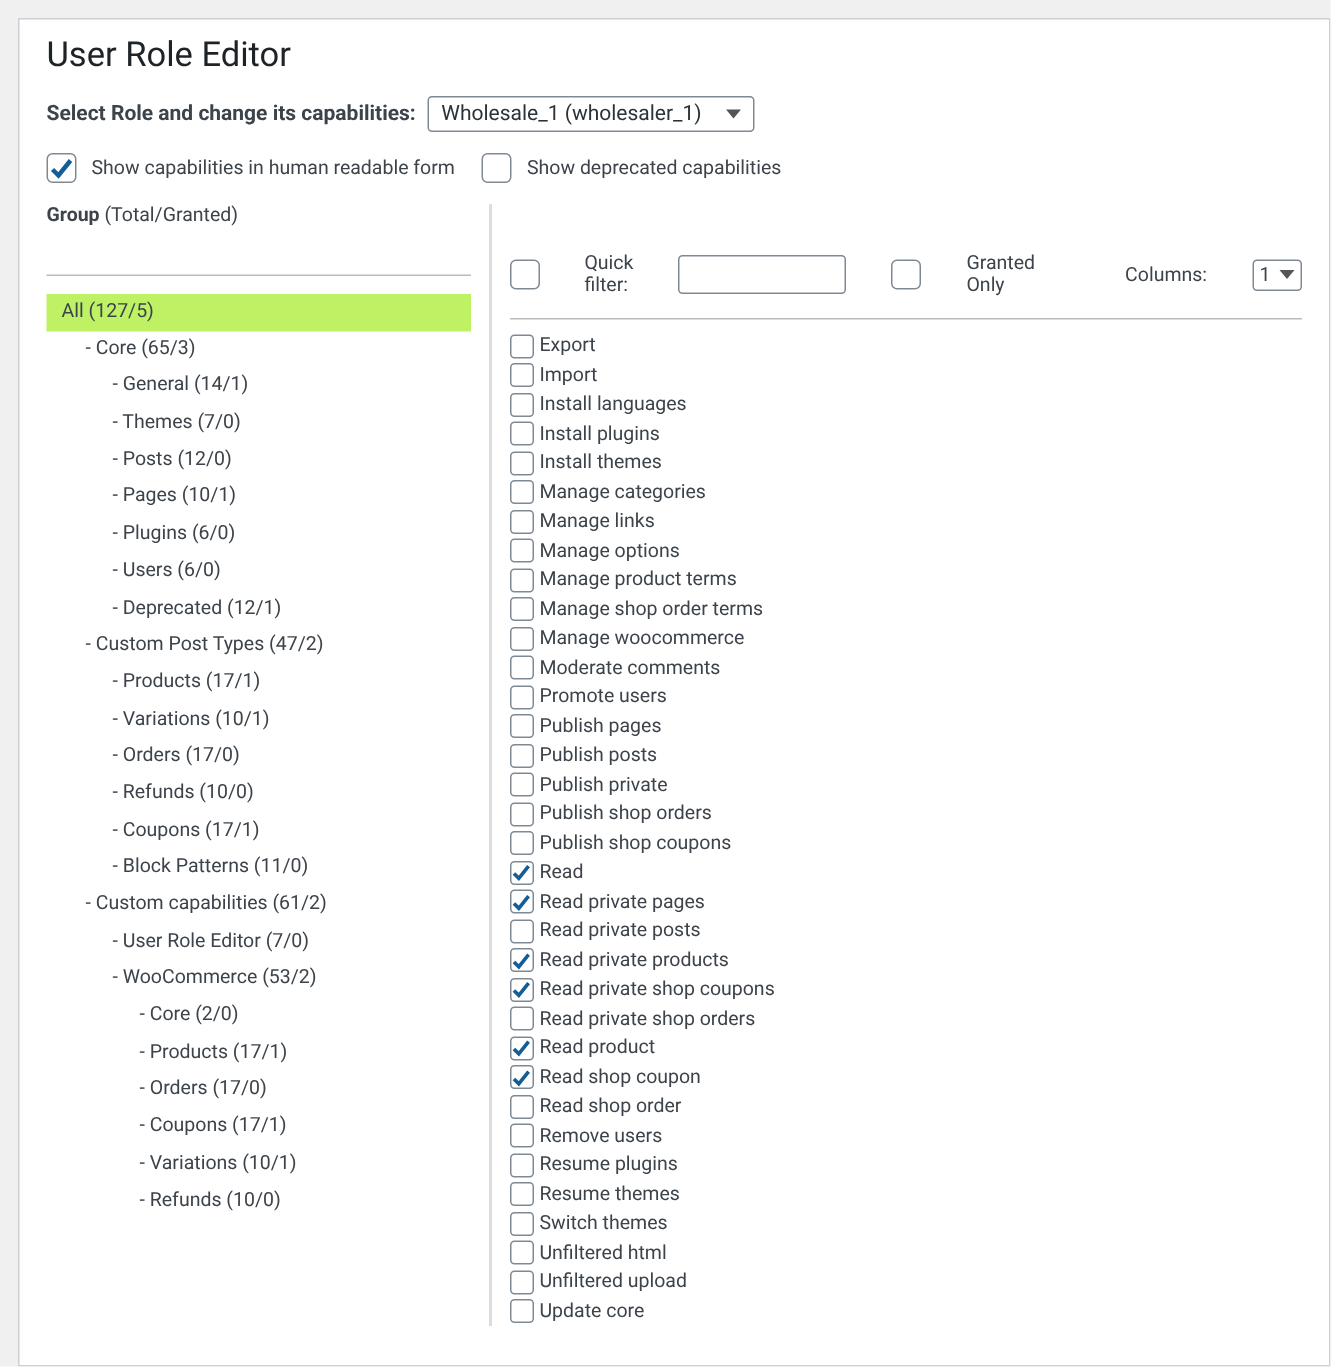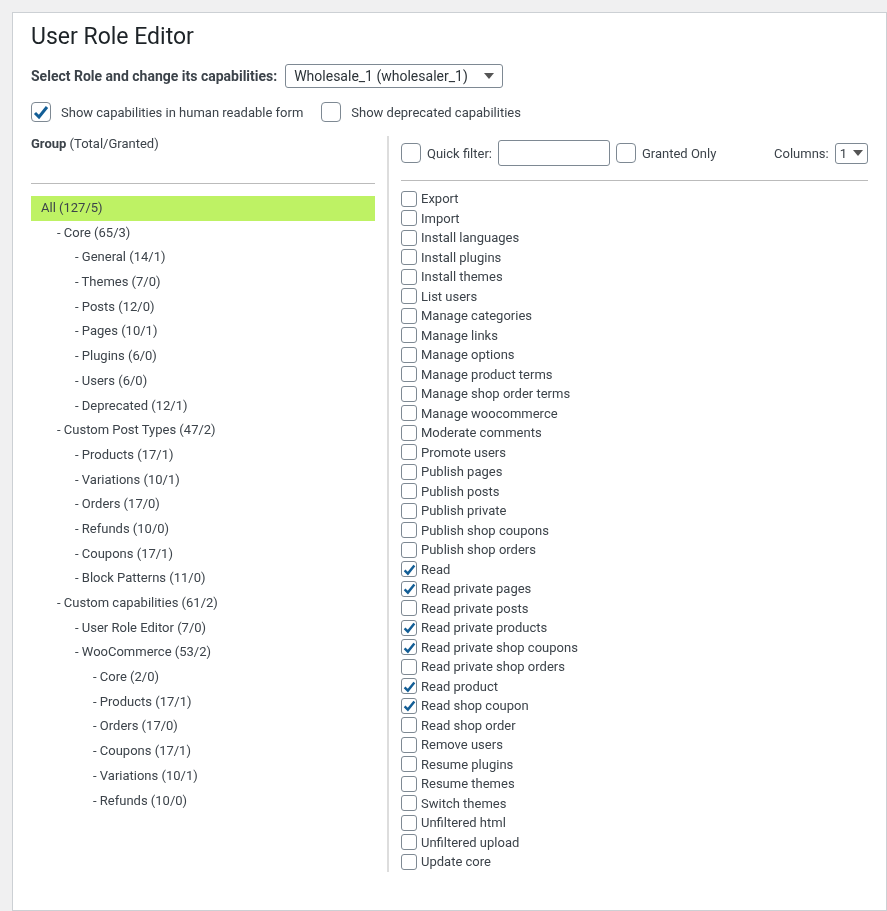--- a/index.html
+++ b/index.html
@@ -92,21 +92,21 @@
     .right-hr { border: none; border-bottom: 1px solid #bbb; margin: 14px 0 8px 0; }
     .tree { list-style: none; line-height: 1.9; font-size: 13px; }
     .tree li { padding-left: 0; }
     .tree .lvl0 { padding-left: 10px; }
     .tree .lvl1 { padding-left: 26px; }
     .tree .lvl2 { padding-left: 44px; }
     .tree .lvl3 { padding-left: 62px; }
     .tree .selected { background: #bef264; }
     .tree a { color: #3c434a; text-decoration: none; cursor: pointer; }
     .tree .dash { color: #3c434a; }
-    .filter-row { display: flex; align-items: center; gap: 6px; padding-top: 4px;}
+    .filter-row { display: flex; align-items: center; gap: 30px; padding-top: 4px; margin-top: 28px;}
     .filter-row .spacer { flex: 1; }
     .filter-input {
       border: 1px solid #7e8993; border-radius: 3px; background: #fff;
       height: 26px; width: 112px; padding: 0 6px; font-size: 13px;
     }
     .cols-select {
       border: 1px solid #7e8993; border-radius: 3px; background: #fff;
       padding: 2px 4px; font-size: 13px;
       display: flex; align-items: center; gap: 6px; cursor: pointer;
     }
@@ -246,28 +246,20 @@
               </svg>
             </span>
             <span class="cap-label">Install themes</span>
           </li>
           <li>
             <span class="cbox-sm">
               <svg viewBox="0 0 16 16">
                 <polyline points="2,9 6,13 14,3"></polyline>
               </svg>
             </span>
-            <span class="cap-label">List users</span>
-          </li>
-          <li>
-            <span class="cbox-sm">
-              <svg viewBox="0 0 16 16">
-                <polyline points="2,9 6,13 14,3"></polyline>
-              </svg>
-            </span>
             <span class="cap-label">Manage categories</span>
           </li>
           <li>
             <span class="cbox-sm">
               <svg viewBox="0 0 16 16">
                 <polyline points="2,9 6,13 14,3"></polyline>
               </svg>
             </span>
             <span class="cap-label">Manage links</span>
           </li>
@@ -342,29 +334,29 @@
               </svg>
             </span>
             <span class="cap-label">Publish private</span>
           </li>
           <li>
             <span class="cbox-sm">
               <svg viewBox="0 0 16 16">
                 <polyline points="2,9 6,13 14,3"></polyline>
               </svg>
             </span>
+            <span class="cap-label">Publish shop orders</span>
+          </li>
+          <li>
+            <span class="cbox-sm">
+              <svg viewBox="0 0 16 16">
+                <polyline points="2,9 6,13 14,3"></polyline>
+              </svg>
+            </span>
             <span class="cap-label">Publish shop coupons</span>
-          </li>
-          <li>
-            <span class="cbox-sm">
-              <svg viewBox="0 0 16 16">
-                <polyline points="2,9 6,13 14,3"></polyline>
-              </svg>
-            </span>
-            <span class="cap-label">Publish shop orders</span>
           </li>
           <li>
             <span class="cbox-sm checked">
               <svg viewBox="0 0 16 16">
                 <polyline points="2,9 6,13 14,3"></polyline>
               </svg>
             </span>
             <span class="cap-label">Read</span>
           </li>
           <li>

